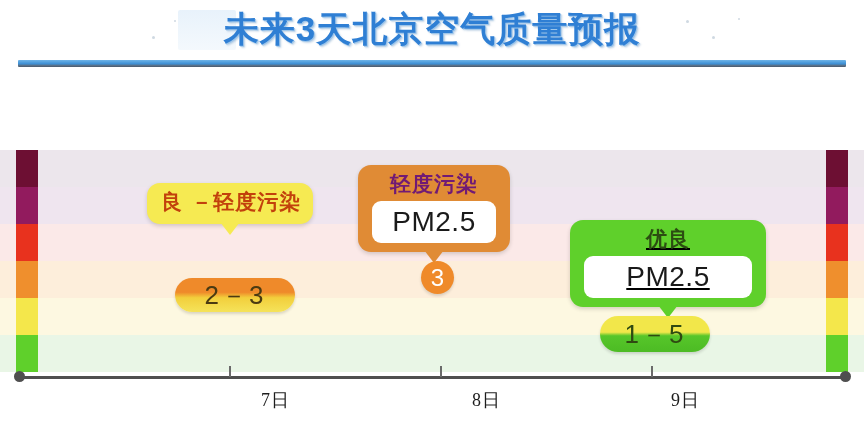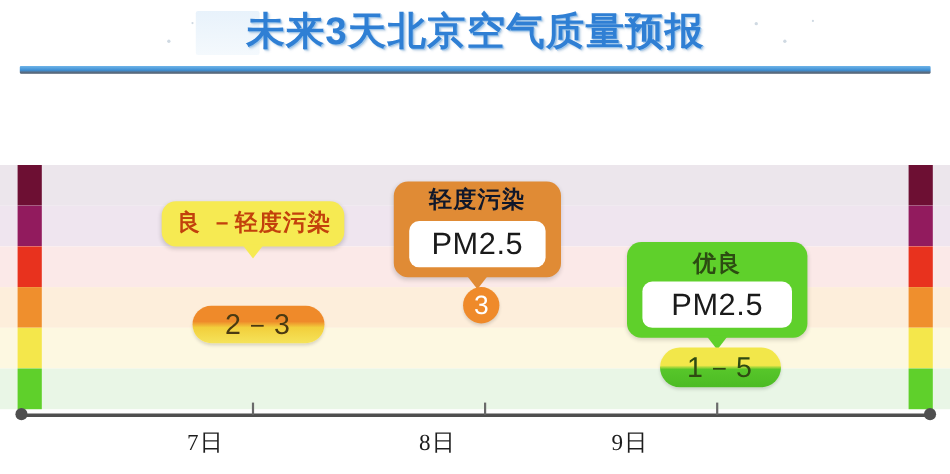--- a/index.html
+++ b/index.html
@@ -72,22 +72,22 @@
   .axis-cap{
     position:absolute;top:371px;width:11px;height:11px;border-radius:50%;
     background:#4f4f4f;
   }
   #axis-cap-left{left:14px;}
   #axis-cap-right{left:840px;}
   .tick{
     position:absolute;top:366px;width:2px;height:11px;background:#6a6a6a;
   }
   .tick-label{
-    position:absolute;top:388px;width:120px;text-align:left;
-    font-size:21px;color:#1d1d1d;
+    position:absolute;top:388px;width:120px;text-align:right;
+    font-size:18px;color:#1d1d1d;
     font-family:"Liberation Serif","DejaVu Serif",serif;
     letter-spacing:1px;
   }
 
   
   .card{position:absolute;}
   .card-box{
     position:relative;
     border-radius:13px;
     padding:6px 14px 9px 14px;
@@ -123,25 +123,25 @@
 
   
   #card-1{left:147px;top:183px;width:166px;}
   #card-1 .card-box{background:#f6ea52;}
   #card-1 .card-head{color:#c2410c;}
   #card-1 .pointer{border-top:13px solid #f6ea52;}
 
   
   #card-2{left:358px;top:165px;width:152px;}
   #card-2 .card-box{background:#e08b35;}
-  #card-2 .card-head{color:#0f172a;font-family:Liberation Mono, monospace;}
+  #card-2 .card-head{color:#701a75;}
   #card-2 .pointer{border-top:13px solid #e08b35;}
 
   
-  #card-3{left:570px;top:220px;width:164px;}
+  #card-3{left:570px;top:220px;width:196px;text-decoration:underline;}
   #card-3 .card-box{background:#5fd02b;}
   #card-3 .card-head{color:#2c4c12;}
   #card-3 .pointer{border-top:13px solid #5fd02b;}
 
   
   .pill{
     position:absolute;
     border-radius:20px;
     text-align:center;
     font-size:26px;
@@ -211,21 +211,21 @@
 <div id="axis-line"></div>
 <div class="axis-cap" id="axis-cap-left"></div>
 <div class="axis-cap" id="axis-cap-right"></div>
 
 <div class="tick" style="left:229px"></div>
 <div class="tick" style="left:440px"></div>
 <div class="tick" style="left:651px"></div>
 
 <div class="tick-label" style="left:170px">7日</div>
 <div class="tick-label" style="left:381px">8日</div>
-<div class="tick-label" style="left:556px">9日</div>
+<div class="tick-label" style="left:580px">9日</div>
 
 <div class="card" id="card-1">
   <div class="card-box">
     <div class="card-head">良 －轻度污染</div>
     <div class="pointer"></div>
   </div>
 </div>
 
 <div class="card" id="card-2">
   <div class="card-box">

